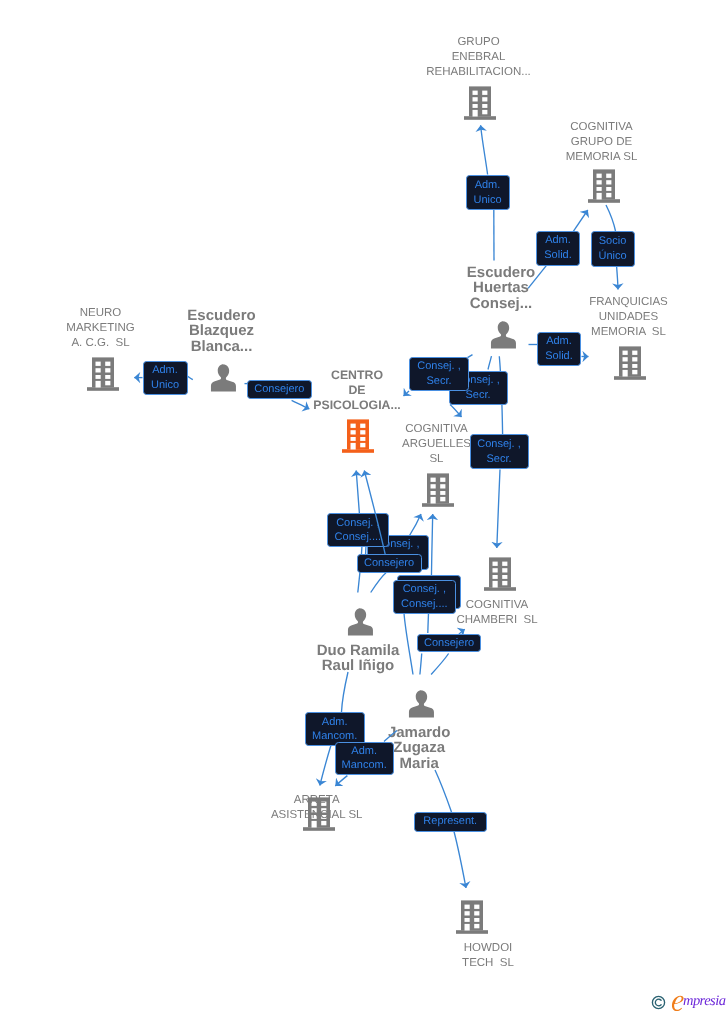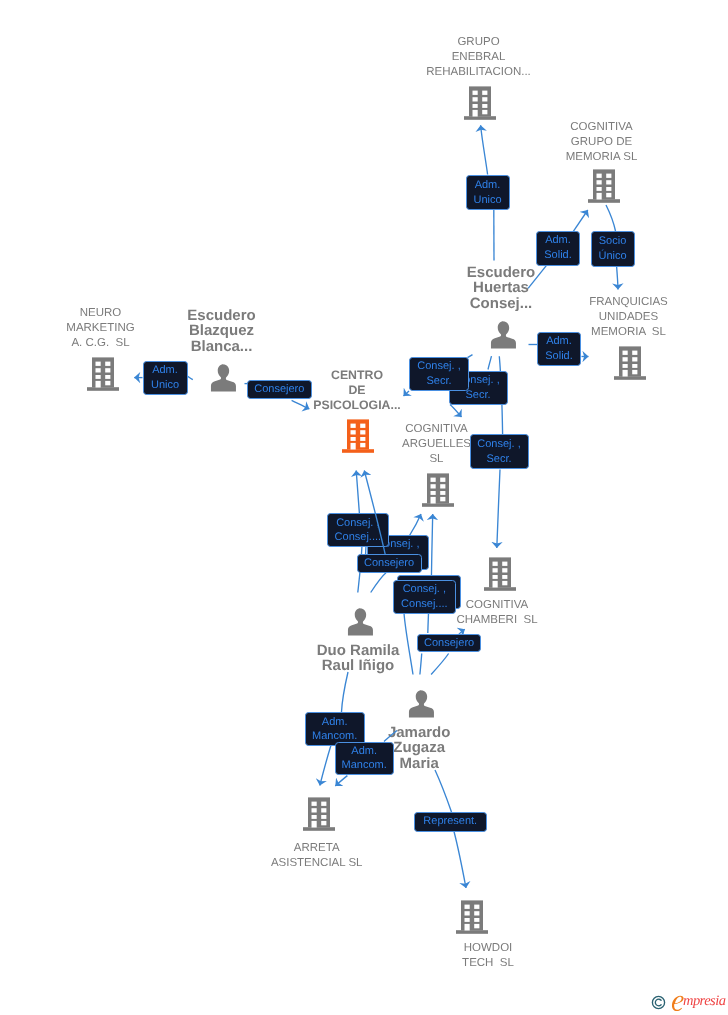--- a/index.html
+++ b/index.html
@@ -14,21 +14,21 @@
   .cap.person{font-size:15px;line-height:15.6px;font-weight:bold;}
   .cap.b{font-weight:bold;font-size:12.3px;}
   .elabel{position:absolute;background:#0f172a;border:1.2px solid #4a90e2;border-radius:3.5px;
           color:#2f80e8;font-size:11px;line-height:14.6px;text-align:center;white-space:pre;
           box-sizing:border-box;display:flex;flex-direction:column;justify-content:center;
           align-items:center;}
   #watermark{position:absolute;left:650px;top:994px;width:78px;height:20px;}
   #wm-c{position:absolute;left:1px;top:1.4px;}
   #wm-e{position:absolute;left:21px;top:1.4px;}
   #wm-brand{position:absolute;left:33px;top:-0.5px;font-family:"Liberation Serif",serif;
-            font-style:italic;font-size:14.5px;line-height:14.5px;color:#ef4444;letter-spacing:-0.55px;}
+            font-style:italic;font-size:14.5px;line-height:14.5px;color:#6d28d9;letter-spacing:-0.55px;}
 </style>
 </head>
 <body>
 
 <div id="stage">
 <svg class="edges" viewBox="0 0 728 1015" style="z-index:5">
 <defs>
         <marker id="ah" markerWidth="6.6" markerHeight="11.4" refX="6.3" refY="5.7" orient="auto" markerUnits="userSpaceOnUse">
           <path d="M6.3,5.7 L0.2,0 L1.9,5.7 L0.2,11.4 Z" fill="#3a86d4"></path>
         </marker>
@@ -219,21 +219,21 @@
             <rect x="18.2" y="4.6" width="5.2" height="4.3"></rect>
             <rect x="8.5" y="11.2" width="5.2" height="4.3"></rect>
             <rect x="18.2" y="11.2" width="5.2" height="4.3"></rect>
             <rect x="8.5" y="18" width="5.2" height="3.9"></rect>
             <rect x="18.2" y="18" width="5.2" height="3.9"></rect>
             <rect x="8.5" y="23.9" width="5.2" height="6.6"></rect>
             <rect x="18.2" y="23.9" width="5.2" height="4.4"></rect>
           </g>
         </g>
       </svg>
-<div class="cap" style="left:226.7px;top:841px;width:180px;"><div>ARRETA</div><div>ASISTENCIAL SL</div></div>
+<div class="cap" style="left:226.7px;top:793px;width:180px;"><div>ARRETA</div><div>ASISTENCIAL SL</div></div>
 </div>
 <div class="node">
 <svg class="ico" style="left:456px;top:900px" width="32" height="34" viewBox="0 0 32 34">
         <g fill="#7b7b7b">
           <rect x="5" y="0.4" width="22" height="30"></rect>
           <rect x="0" y="30.2" width="32" height="3.6"></rect>
           <g fill="#fff">
             <rect x="8.5" y="4.6" width="5.2" height="4.3"></rect>
             <rect x="18.2" y="4.6" width="5.2" height="4.3"></rect>
             <rect x="8.5" y="11.2" width="5.2" height="4.3"></rect>

